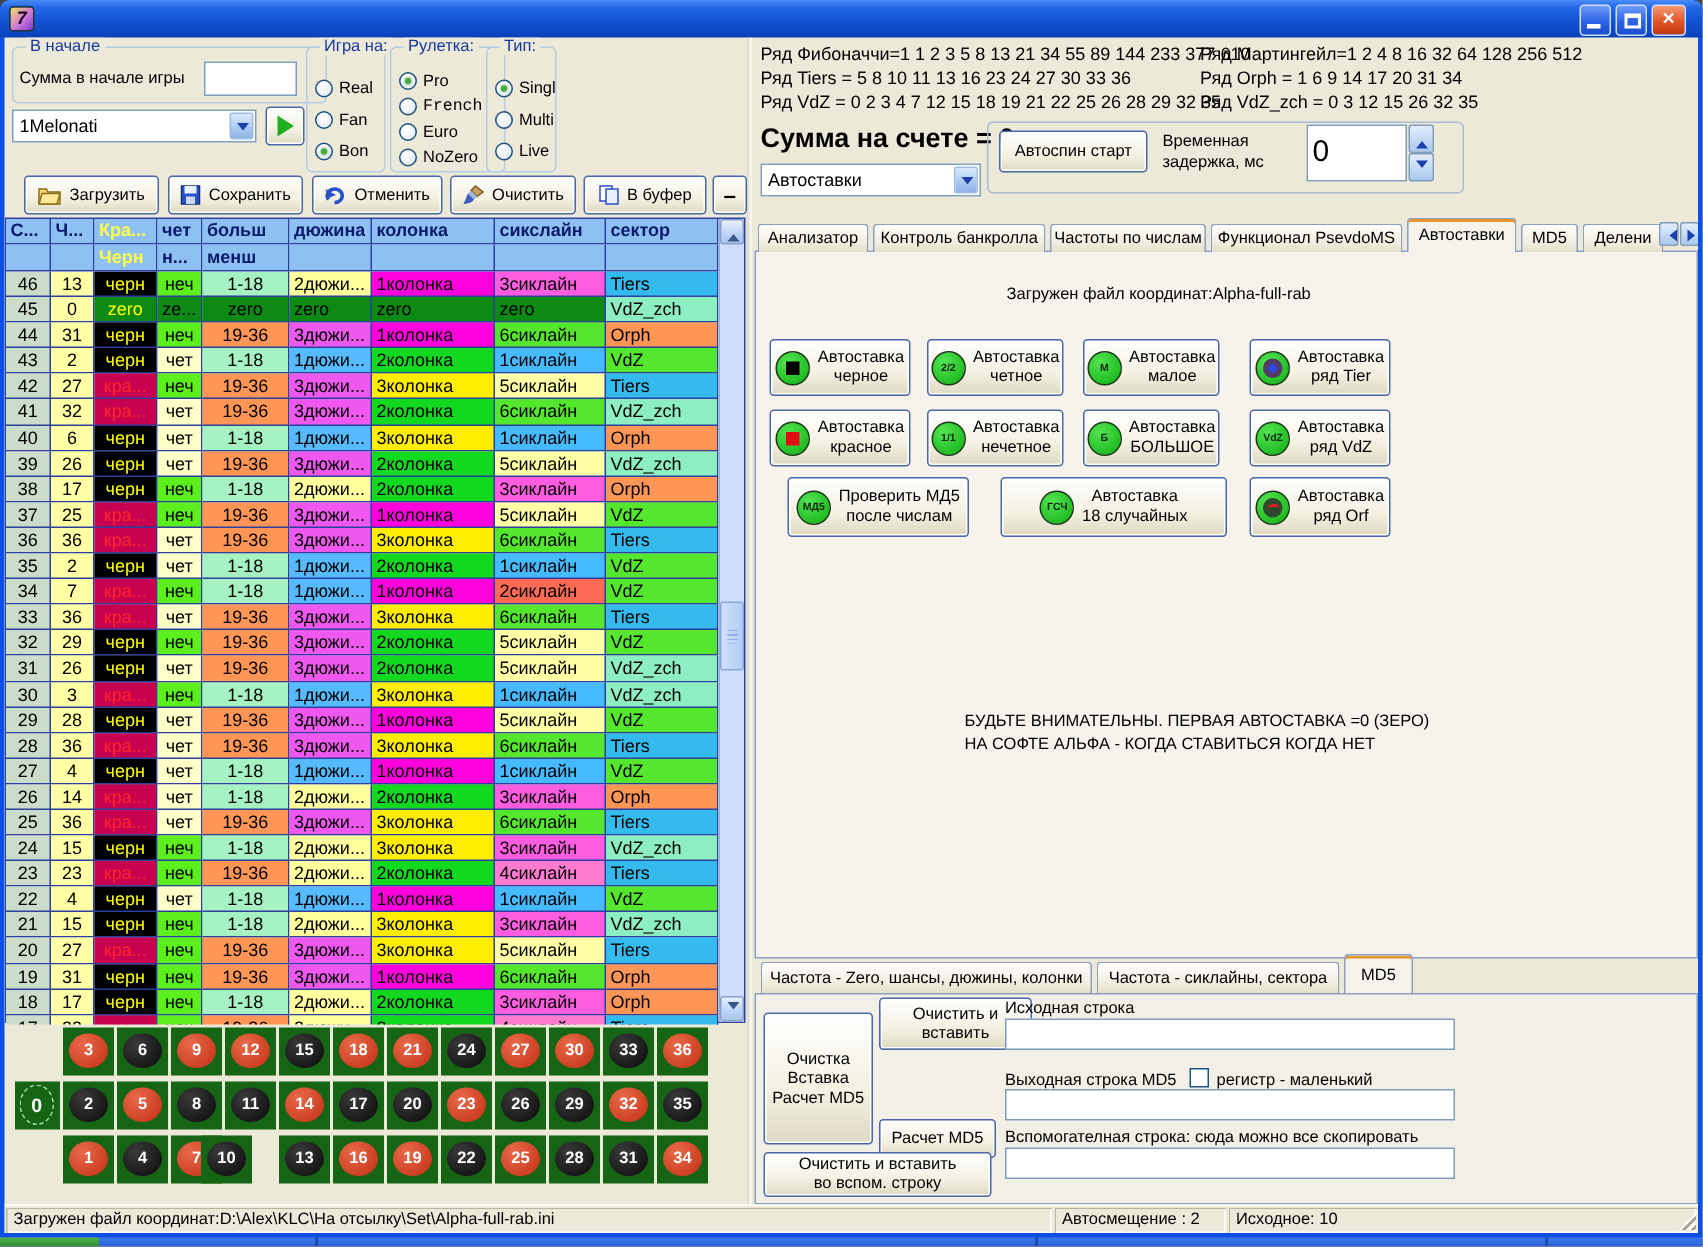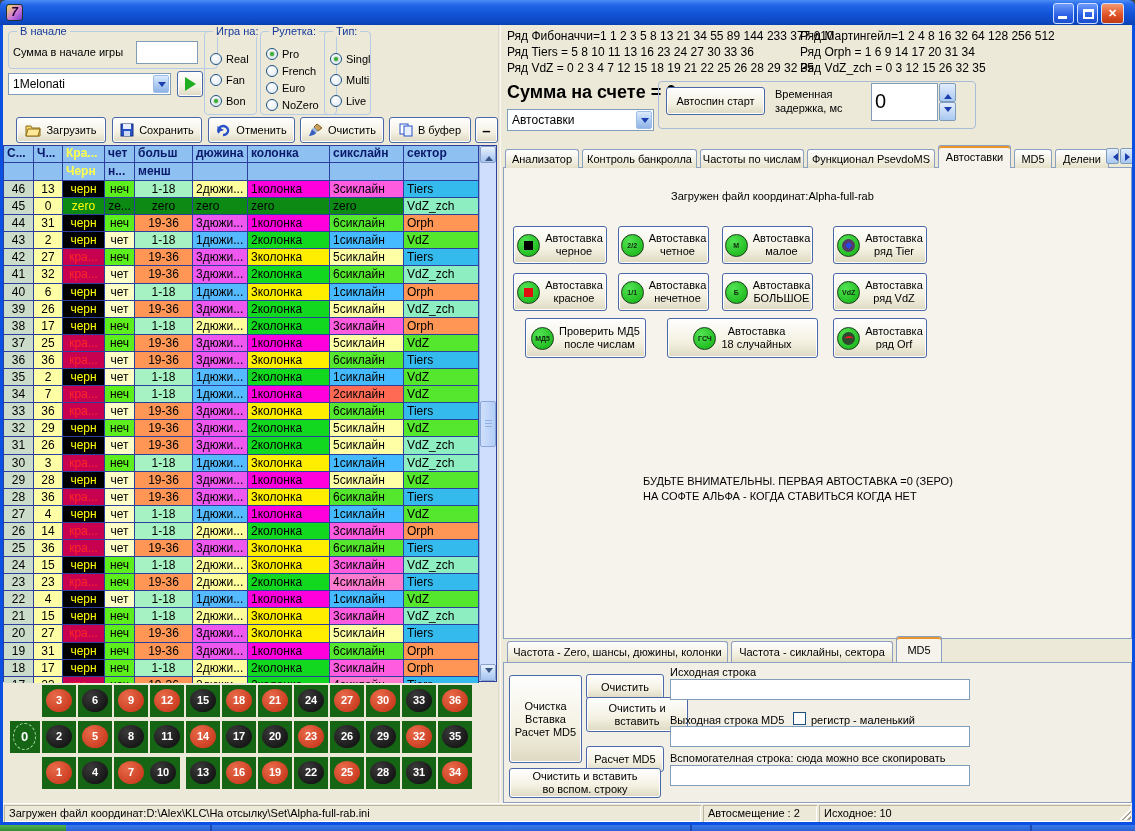--- a/index.html
+++ b/index.html
@@ -154,21 +154,21 @@
             <span class="dot"></span>
             <span class="lab">Bon</span>
           </div>
         </div>
         <div class="groupbox" style="left: 257px; top: 6px; width: 77px; height: 84px;">
           <span class="cap">Рулетка:</span>
           <div class="radio checked" style="left: 5px; top: 16px;">
             <span class="dot"></span>
             <span class="lab">Pro</span>
           </div>
-          <div class="radio" style="left: 5px; top: 33px;">
+          <div class="radio" style="left: 5px; top: 33px; font-family: Liberation Mono, monospace;">
             <span class="dot"></span>
             <span class="lab">French</span>
           </div>
           <div class="radio" style="left: 5px; top: 50px;">
             <span class="dot"></span>
             <span class="lab">Euro</span>
           </div>
           <div class="radio" style="left: 5px; top: 67px;">
             <span class="dot"></span>
             <span class="lab">NoZero</span>
@@ -674,21 +674,21 @@
         </div>
         <div class="bcell" style="left: 36px; top: 75px;">
           <div class="chip red">1</div>
         </div>
         <div class="bcell" style="left: 72px; top: 75px;">
           <div class="chip blk">4</div>
         </div>
         <div class="bcell" style="left: 108px; top: 75px;">
           <div class="chip red">7</div>
         </div>
-        <div class="bcell" style="left: 128px; top: 75px; margin-left: 12px;">
+        <div class="bcell" style="left: 128px; top: 75px;">
           <div class="chip blk">10</div>
         </div>
         <div class="bcell" style="left: 180px; top: 75px;">
           <div class="chip blk">13</div>
         </div>
         <div class="bcell" style="left: 216px; top: 75px;">
           <div class="chip red">16</div>
         </div>
         <div class="bcell" style="left: 252px; top: 75px;">
           <div class="chip red">19</div>
@@ -838,21 +838,21 @@
       </div>
 
     <div class="btn" style="left:506px;top:650px;width:73px;height:88px">
       <span class="two-line">
         <span>Очистка</span><br><span>Вставка</span><br><span>Расчет MD5</span>
       </span>
     </div>
     <div class="btn" style="left:583px;top:649px;width:78px;height:25px">
       <span>Очистить</span>
     </div>
-    <div class="btn" style="left:583px;top:672px;width:102px;height:35px">
+    <div class="btn" style="left:583px;top:640px;width:102px;height:35px">
       <span class="two-line"><span>Очистить и</span><br><span>вставить</span></span>
     </div>
     <div class="btn" style="left:583px;top:721px;width:78px;height:26px">
       <span>Расчет MD5</span>
     </div>
     <div class="btn" style="left:506px;top:743px;width:152px;height:30px">
       <span class="two-line"><span>Очистить и  вставить</span><br><span>во вспом. строку</span></span>
     </div>
 
     <div class="flabel" style="left:667px;top:641px">Исходная строка</div>

